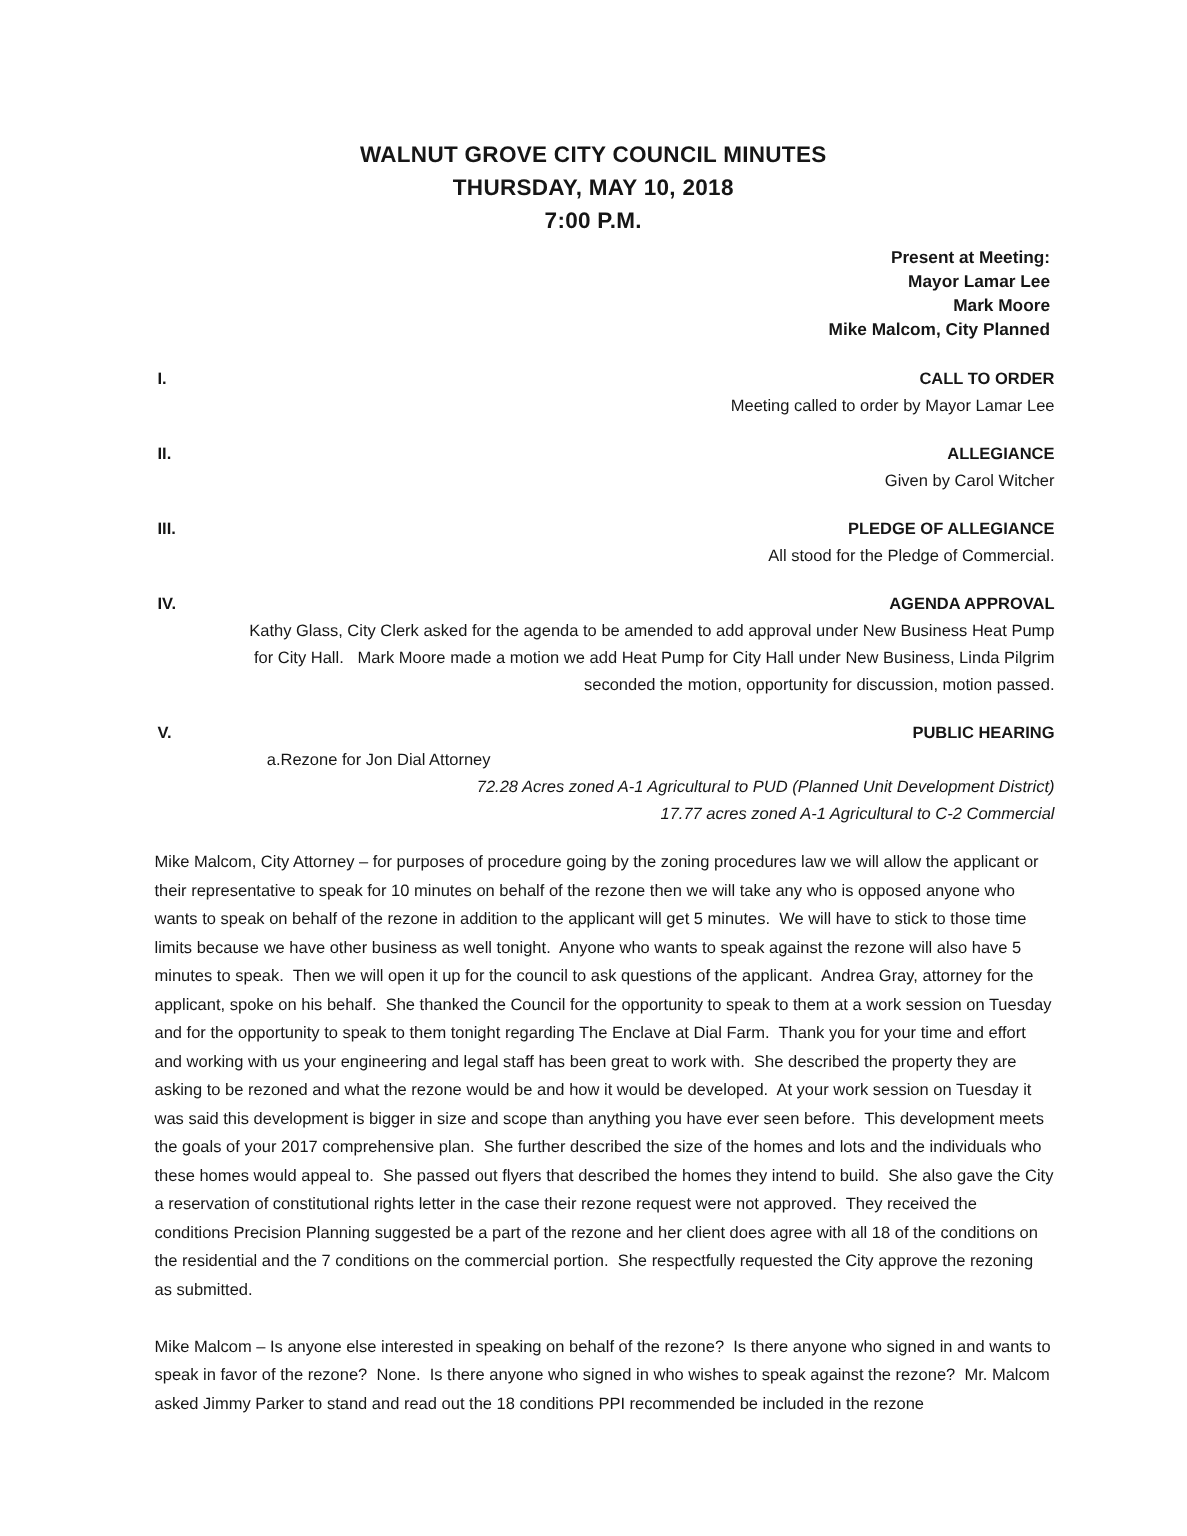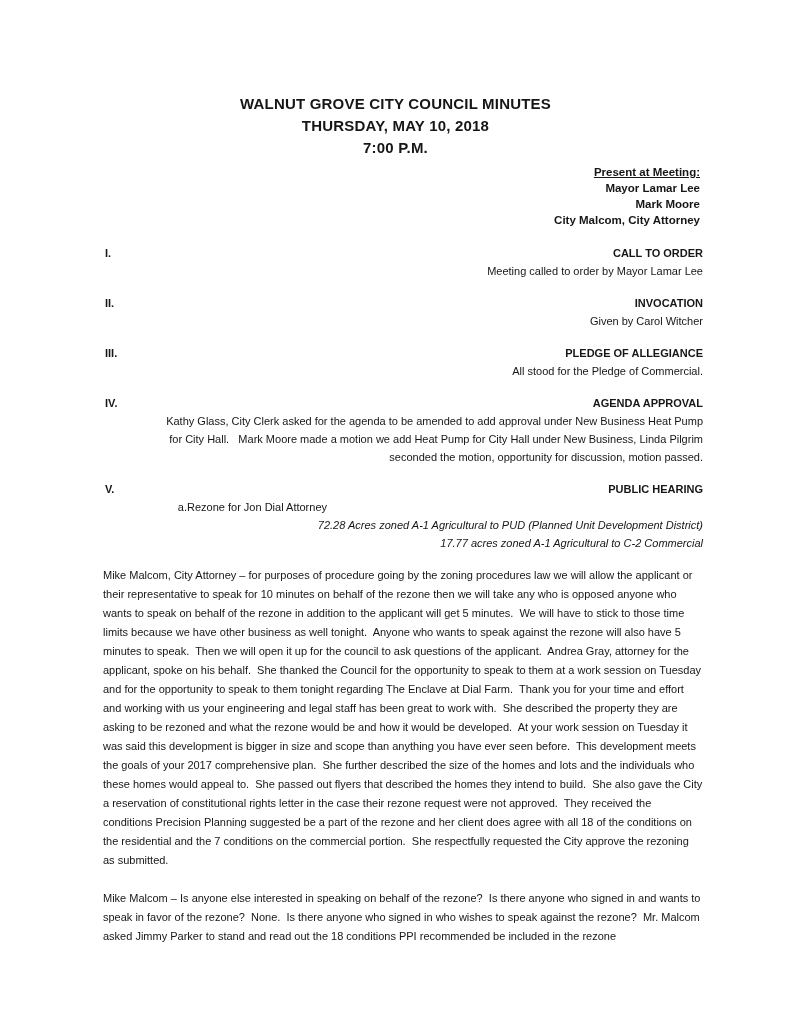--- a/index.html
+++ b/index.html
@@ -28,21 +28,20 @@
   
   .present-block {
     margin-top: 5px;
     padding-right: 91px;
     text-align: right;
     font-weight: bold;
     font-size: 11.5px;
     line-height: 16px;
   }
   .present-label {
-    text-decoration: underline;
   }
   
   .sections {
     margin: 16px 88px 0 105px;
     font-size: 11px;
   }
   .section {
     display: flex;
     margin-bottom: 14px;
   }
@@ -94,37 +93,37 @@
   <div class="title-block">
     <div>WALNUT GROVE CITY COUNCIL MINUTES</div>
     <div>THURSDAY, MAY 10, 2018</div>
     <div>7:00 P.M.</div>
   </div>
 
   <div class="present-block">
     <div class="present-label">Present at Meeting:</div>
     <div>Mayor Lamar Lee</div>
     <div>Mark Moore</div>
-    <div>City Malcom, City Attorney</div>
+    <div>Mike Malcom, City Planned</div>
   </div>
 
   <div class="sections">
 
     <div class="section">
       <div class="section-numeral">I.</div>
       <div class="section-content">
         <div class="section-title">CALL TO ORDER</div>
         <div class="section-body">Meeting called to order by Mayor Lamar Lee</div>
       </div>
     </div>
 
     <div class="section">
       <div class="section-numeral">II.</div>
       <div class="section-content">
-        <div class="section-title">INVOCATION</div>
+        <div class="section-title">ALLEGIANCE</div>
         <div class="section-body">Given by Carol Witcher</div>
       </div>
     </div>
 
     <div class="section">
       <div class="section-numeral">III.</div>
       <div class="section-content">
         <div class="section-title">PLEDGE OF ALLEGIANCE</div>
         <div class="section-body">All stood for the Pledge of Commercial.</div>
       </div>

